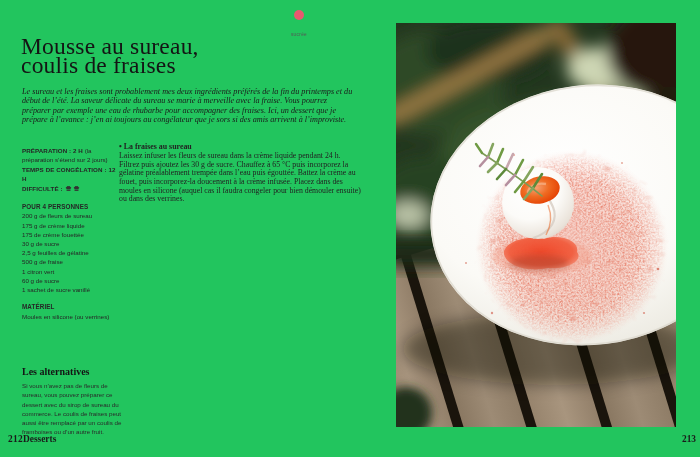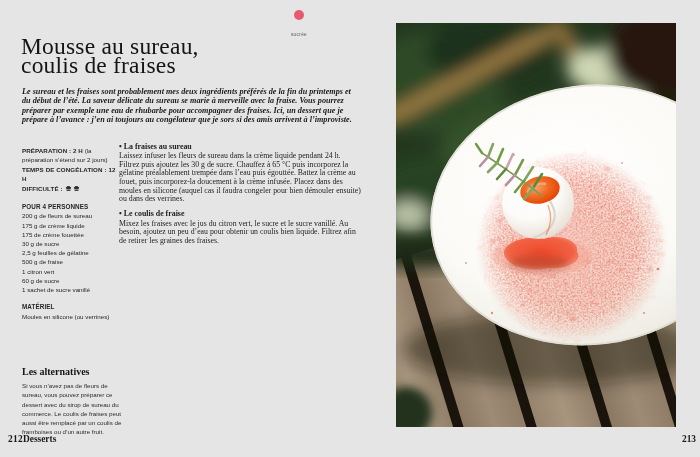--- a/index.html
+++ b/index.html
@@ -1,23 +1,23 @@
 <!DOCTYPE html>
 <html><head>
 <meta charset="utf-8">
 <style>
   html,body{margin:0;padding:0;background:#fff;}
-  .spread{position:relative;width:700px;height:457px;background:#e5e5e5;overflow:hidden;
+  .spread{position:relative;width:700px;height:457px;background:#22c55e;overflow:hidden;
           font-family:"Liberation Serif",serif;color:#1c1c1c;}
   
   .category{position:absolute;left:279px;top:10px;width:40px;text-align:center;}
   .category .dot{display:block;width:10px;height:10px;border-radius:50%;background:#e8596f;margin:0 auto 2px auto;}
   .category .cat-label{font-family:"Liberation Sans",sans-serif;font-size:4.6px;letter-spacing:.4px;color:#555;}
   h1.title{position:absolute;left:21px;top:37px;margin:0;font-weight:500;font-size:23.5px;line-height:19px;letter-spacing:.2px;color:#141414;}
-  .intro{position:absolute;left:22px;top:87px;width:332px;margin:0;font-weight:bold;font-style:italic;
+  .intro{position:absolute;left:22px;top:87px;width:332px;margin:0;font-weight:normal;font-style:italic;
          font-size:8.2px;line-height:9.35px;color:#1a1a1a;}
   .info{position:absolute;left:22px;top:146px;width:99px;font-family:"Liberation Sans",sans-serif;
         font-size:6.2px;line-height:9.4px;color:#262626;}
   .info p{margin:0;}
   .info .hdr{font-weight:bold;letter-spacing:.1px;}
   .info h3{margin:8px 0 0 0;font-size:6.3px;font-weight:bold;letter-spacing:.1px;}
   .info ul{list-style:none;margin:0;padding:0;line-height:9.2px;}
   .toques{display:inline-block;vertical-align:-1px;}
   .toques svg{margin-left:1px;}
   .method{position:absolute;left:119px;top:142.5px;width:242px;font-size:7.8px;line-height:8.7px;color:#222;}
@@ -77,24 +77,20 @@
     </ul>
     <h3>MATÉRIEL</h3>
     <p>Moules en silicone (ou verrines)</p>
   </aside>
 
   <article class="method">
     <div class="sec">
       <h4>• La fraises au sureau</h4>
       <p>Laissez infuser les fleurs de sureau dans la crème liquide pendant 24 h. Filtrez puis ajoutez les 30 g de sucre. Chauffez à 65 °C puis incorporez la gélatine préalablement trempée dans l’eau puis égouttée. Battez la crème au fouet, puis incorporez-la doucement à la crème infusée. Placez dans des moules en silicone (auquel cas il faudra congeler pour bien démouler ensuite) ou dans des verrines.</p>
     </div>
-    <div class="sec">
-      <h4>• Le coulis de fraise</h4>
-      <p>Mixez les fraises avec le jus du citron vert, le sucre et le sucre vanillé. Au besoin, ajoutez un peu d’eau pour obtenir un coulis bien liquide. Filtrez afin de retirer les graines des fraises.</p>
-    </div>
   </article>
 
   <div class="alts">
     <h2>Les alternatives</h2>
     <p>Si vous n’avez pas de fleurs de sureau, vous pouvez préparer ce dessert avec du sirop de sureau du commerce. Le coulis de fraises peut aussi être remplacé par un coulis de framboises ou d’un autre fruit.</p>
   </div>
 
   <div class="footer-left">
     <span class="pnum">212</span><span class="chapter">Desserts</span>
   </div>

